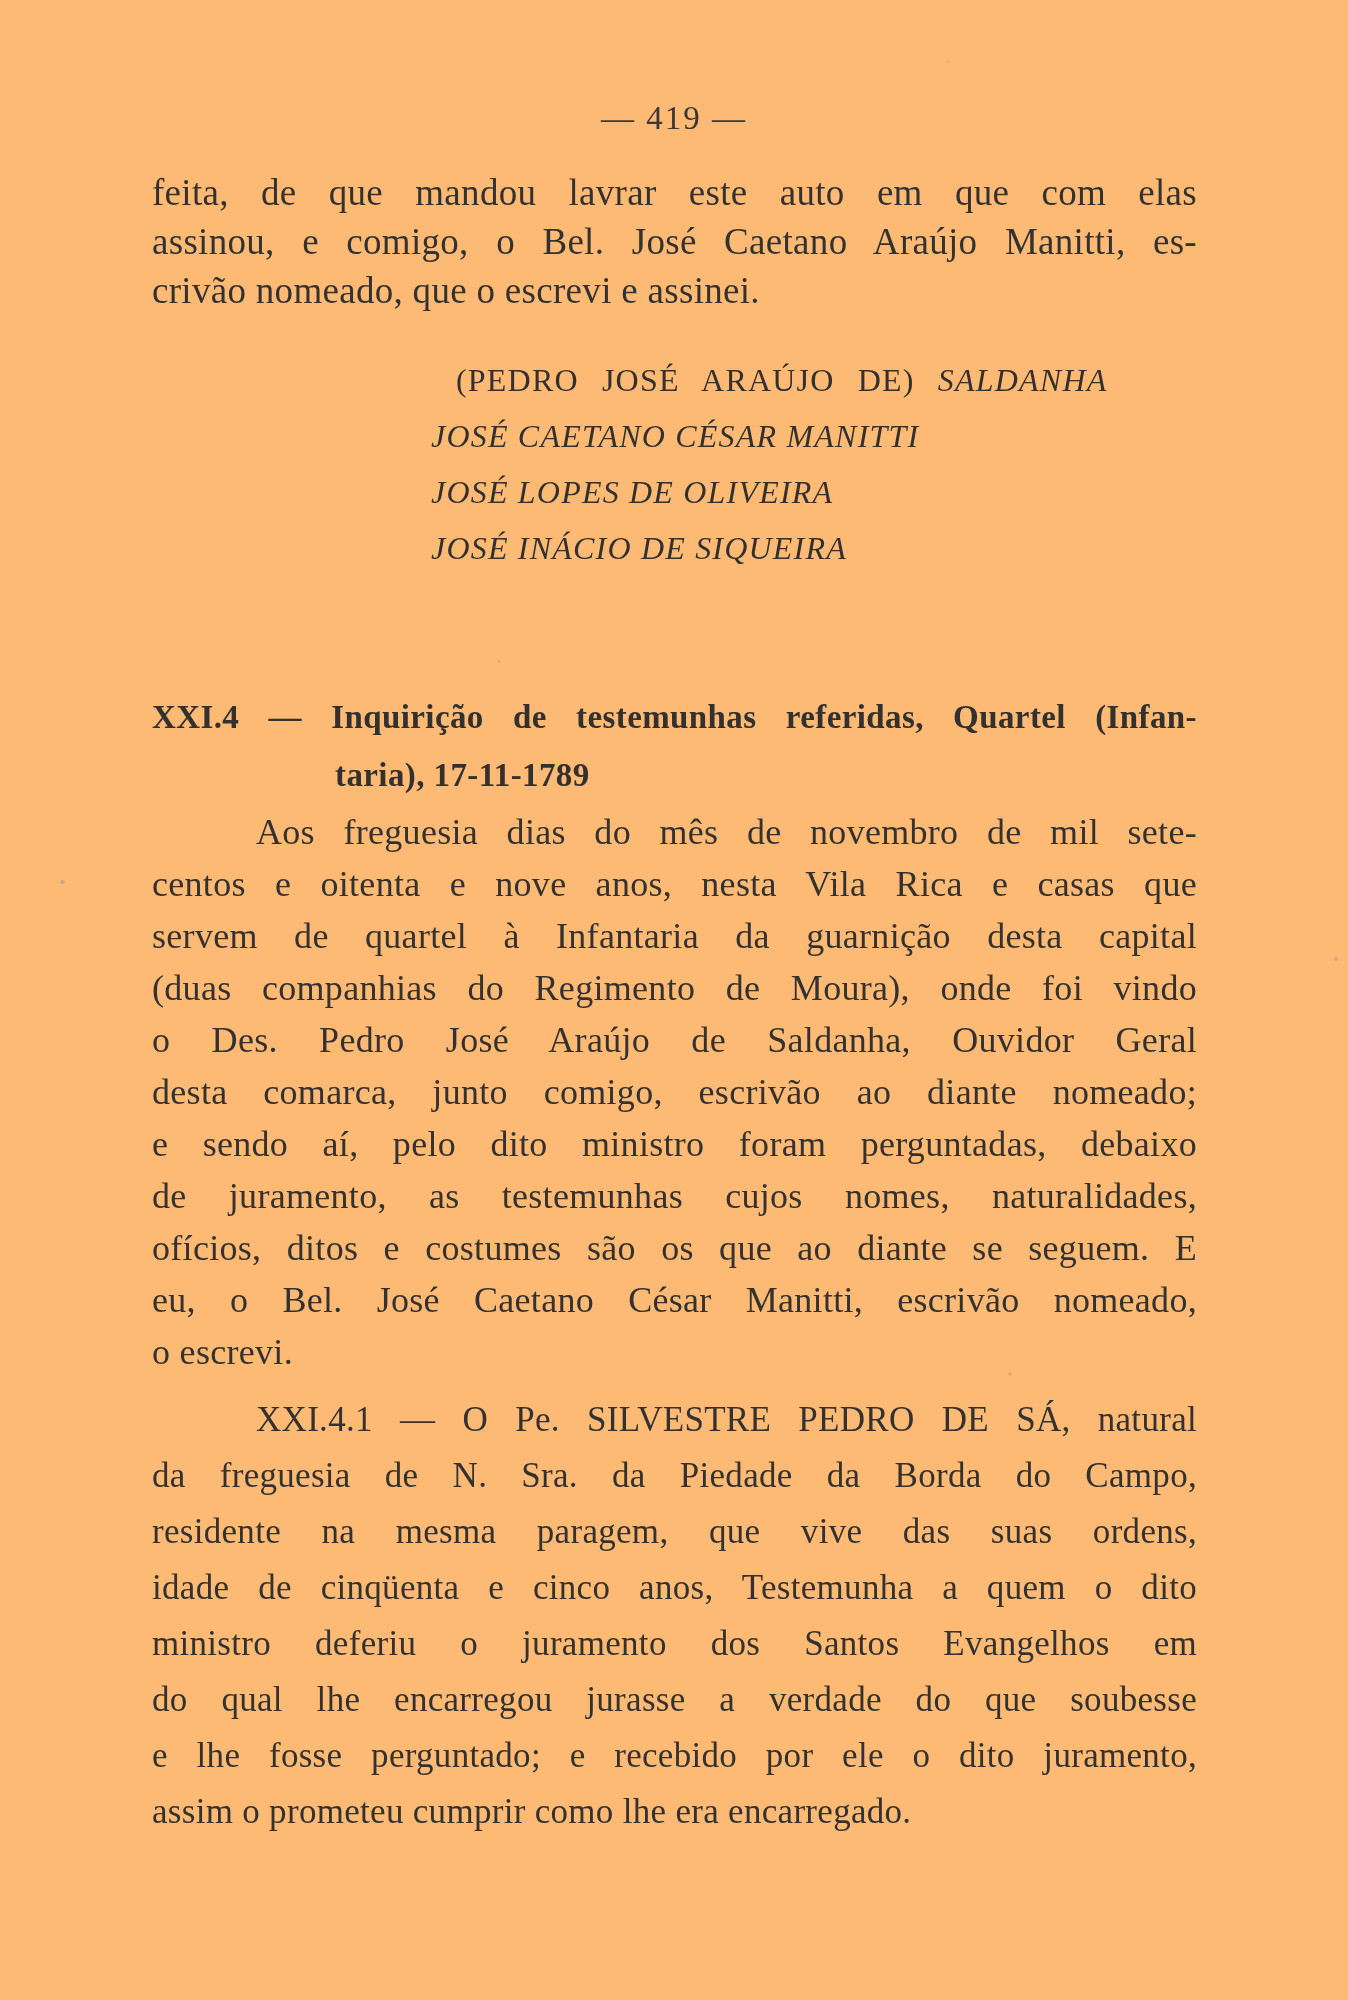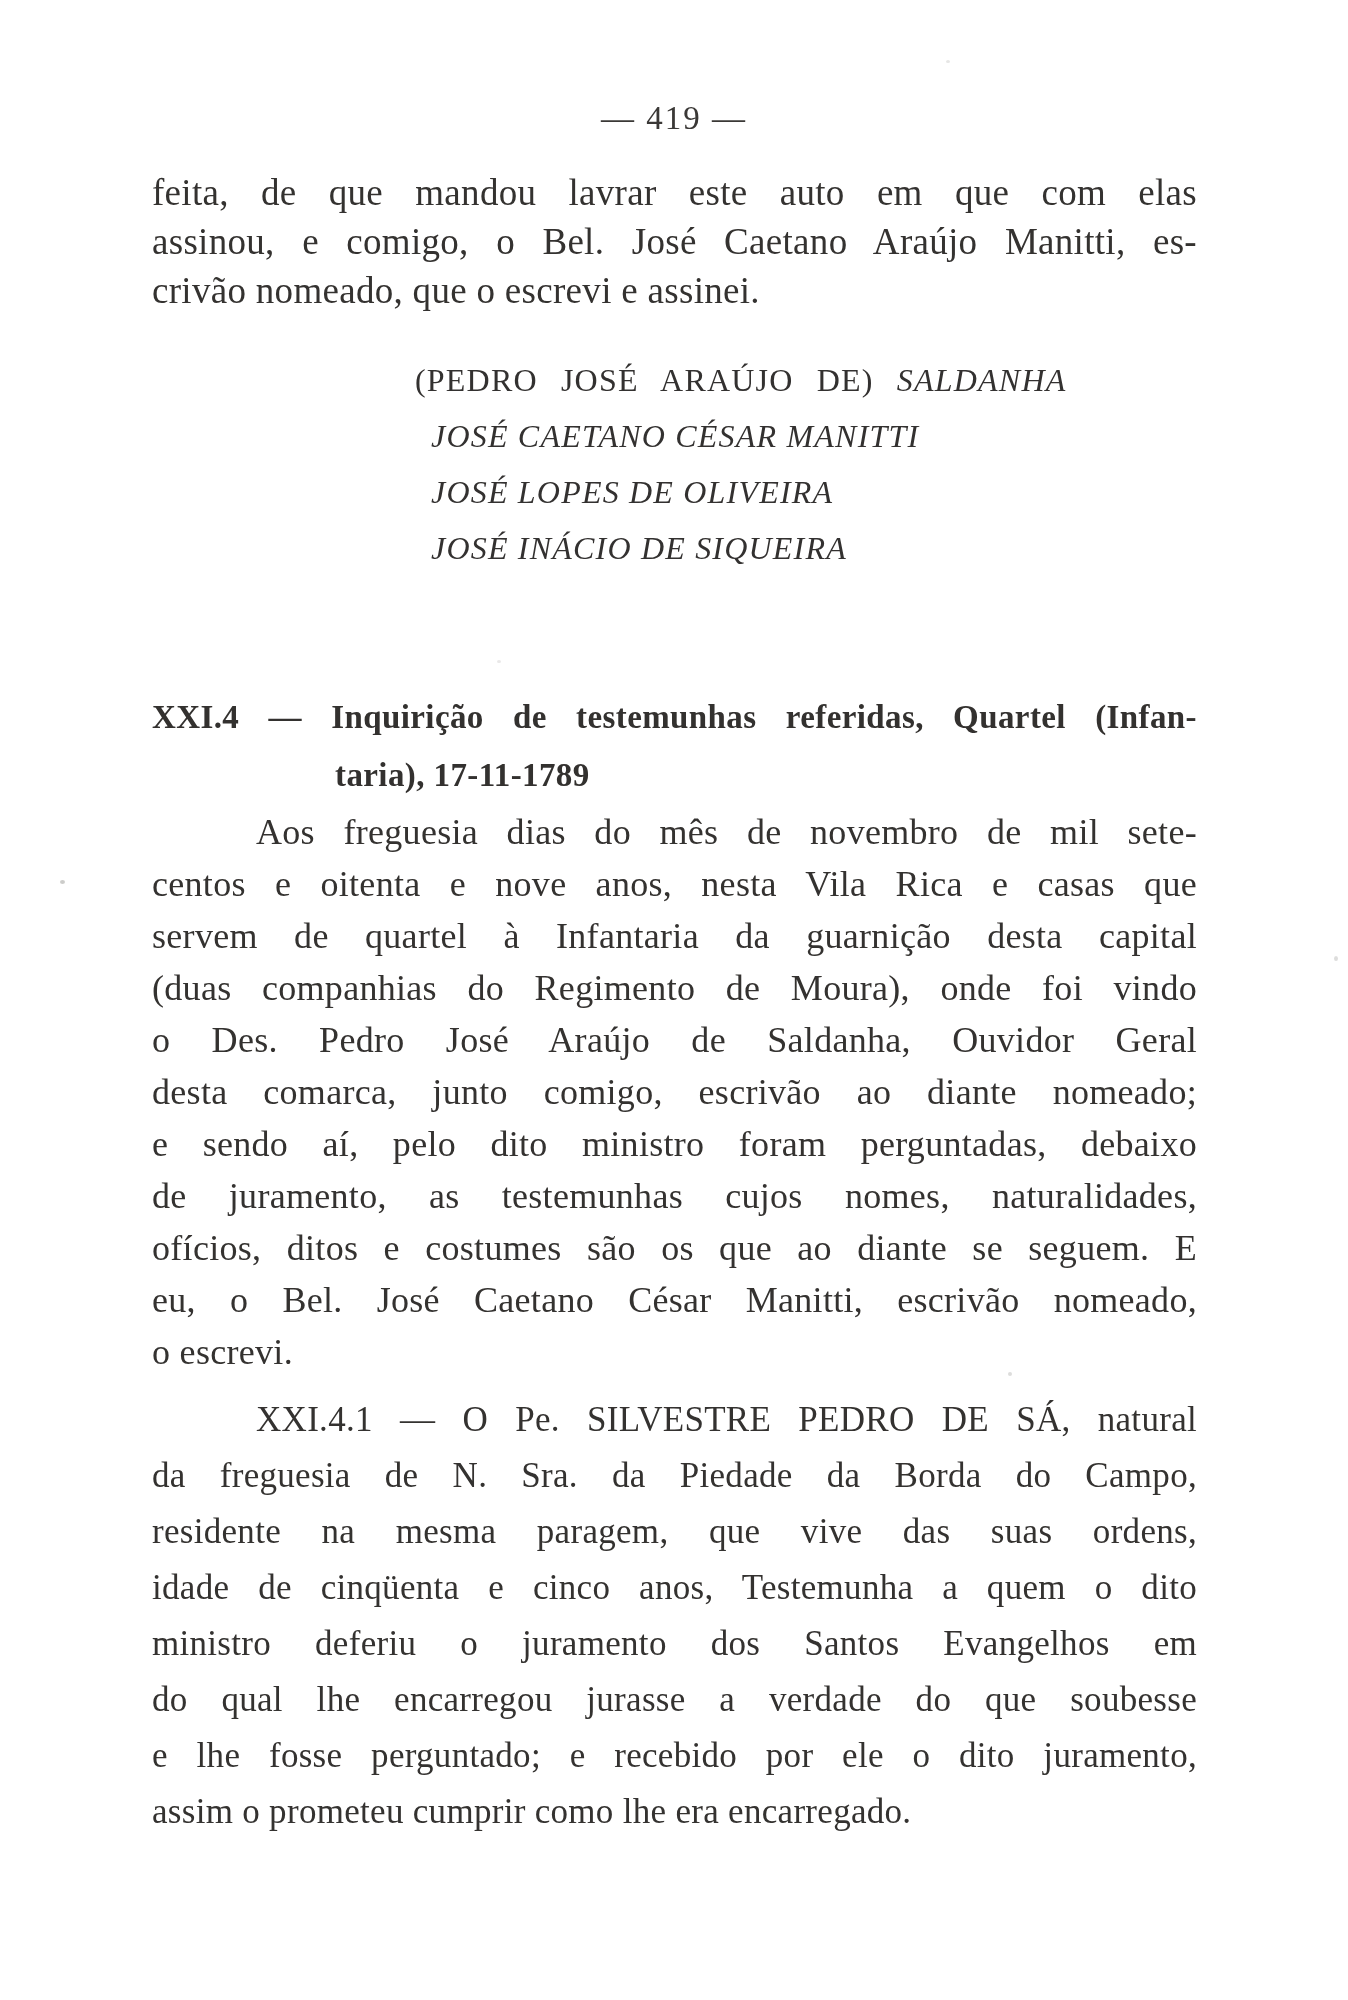--- a/index.html
+++ b/index.html
@@ -44,21 +44,21 @@
   }
 
   
   .signatures {
     top: 352px; left: 415px; width: 790px;
     font-size: 32px;
     line-height: 56px;
     letter-spacing: 1.2px;
     color: #333130;
   }
-  .sig-first { word-spacing: 14px; }
+  .sig-first { word-spacing: 14px; margin-left: 41px; }
   .sig-roman { font-style: normal; }
   .sig-italic { font-style: italic; }
   .sig-rest { font-style: italic; padding-left: 16px; }
 
   
   .heading {
     top: 688px;
     font-weight: bold;
     font-size: 33px;
     line-height: 58px;
@@ -93,21 +93,21 @@
   }
   .speck-1 { left: 60px;  top: 880px;  width: 5px; height: 4px; }
   .speck-2 { left: 1008px; top: 1372px; width: 4px; height: 4px; opacity: 0.3; }
   .speck-3 { left: 946px; top: 60px;  width: 4px; height: 3px; opacity: 0.22; }
   .speck-4 { left: 1334px; top: 956px; width: 4px; height: 5px; opacity: 0.3; }
   .speck-5 { left: 497px; top: 660px; width: 4px; height: 3px; opacity: 0.2; }
 </style>
 </head>
 <body>
 
-<div class="page" style="background: #ffffff; color: rgb(52, 50, 48);">
+<div class="page" style="background: #fdba74; color: rgb(52, 50, 48);">
 
   <div class="abs page-number">— 419 —</div>
 
   <div class="abs col intro">
     <div class="jline">feita, de que mandou lavrar este auto em que com elas</div>
     <div class="jline">assinou, e comigo, o Bel. José Caetano Araújo Manitti, es-</div>
     <div class="lline">crivão nomeado, que o escrevi e assinei.</div>
   </div>
 
   <div class="abs signatures">

